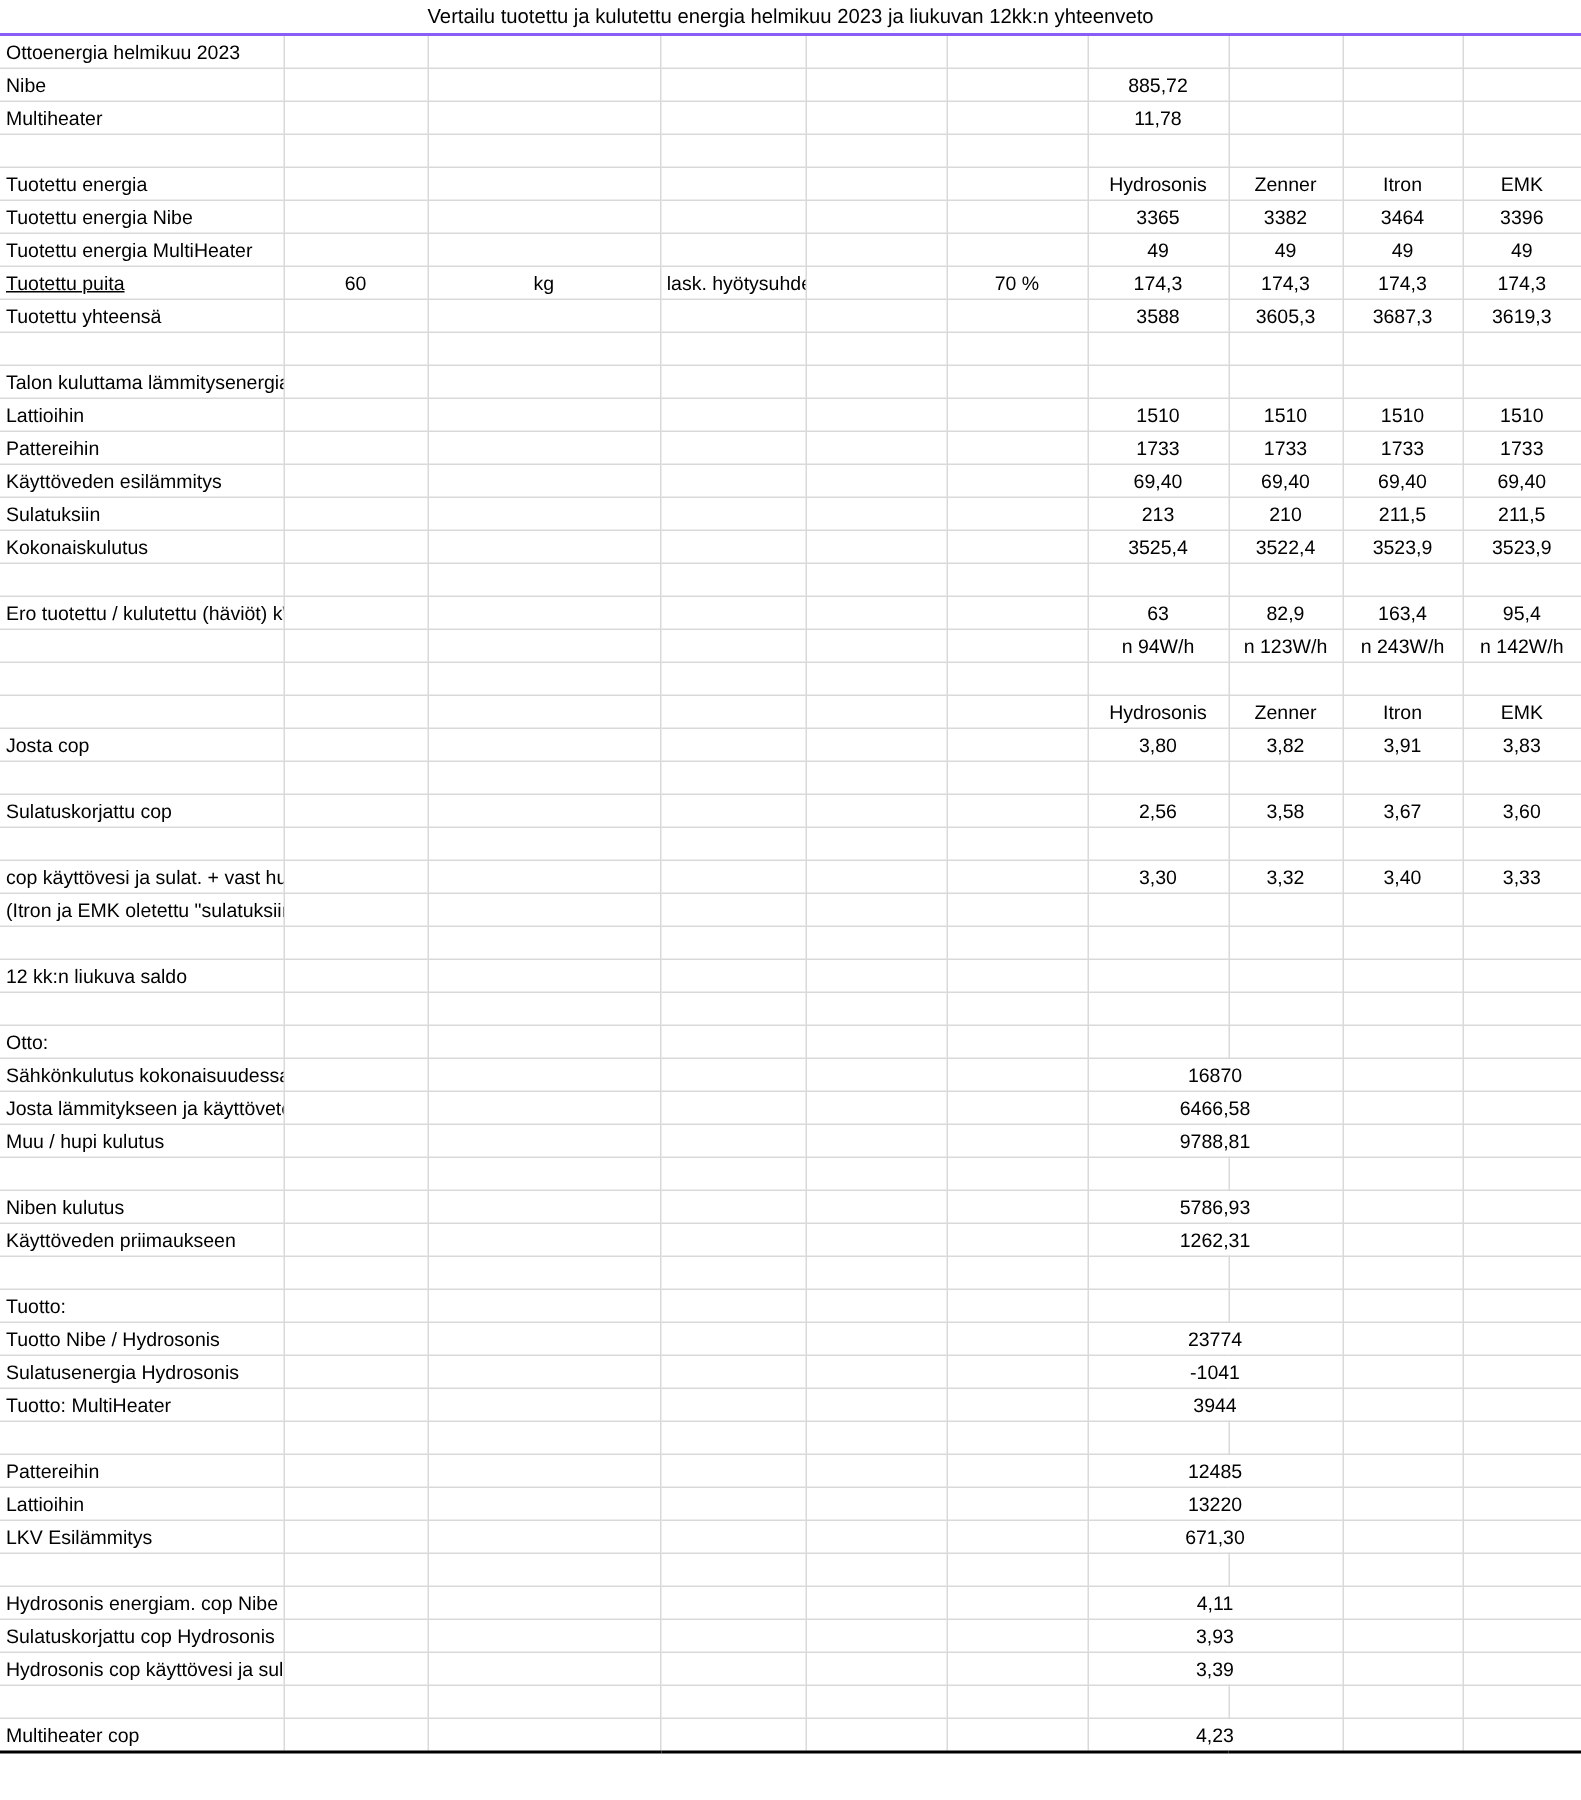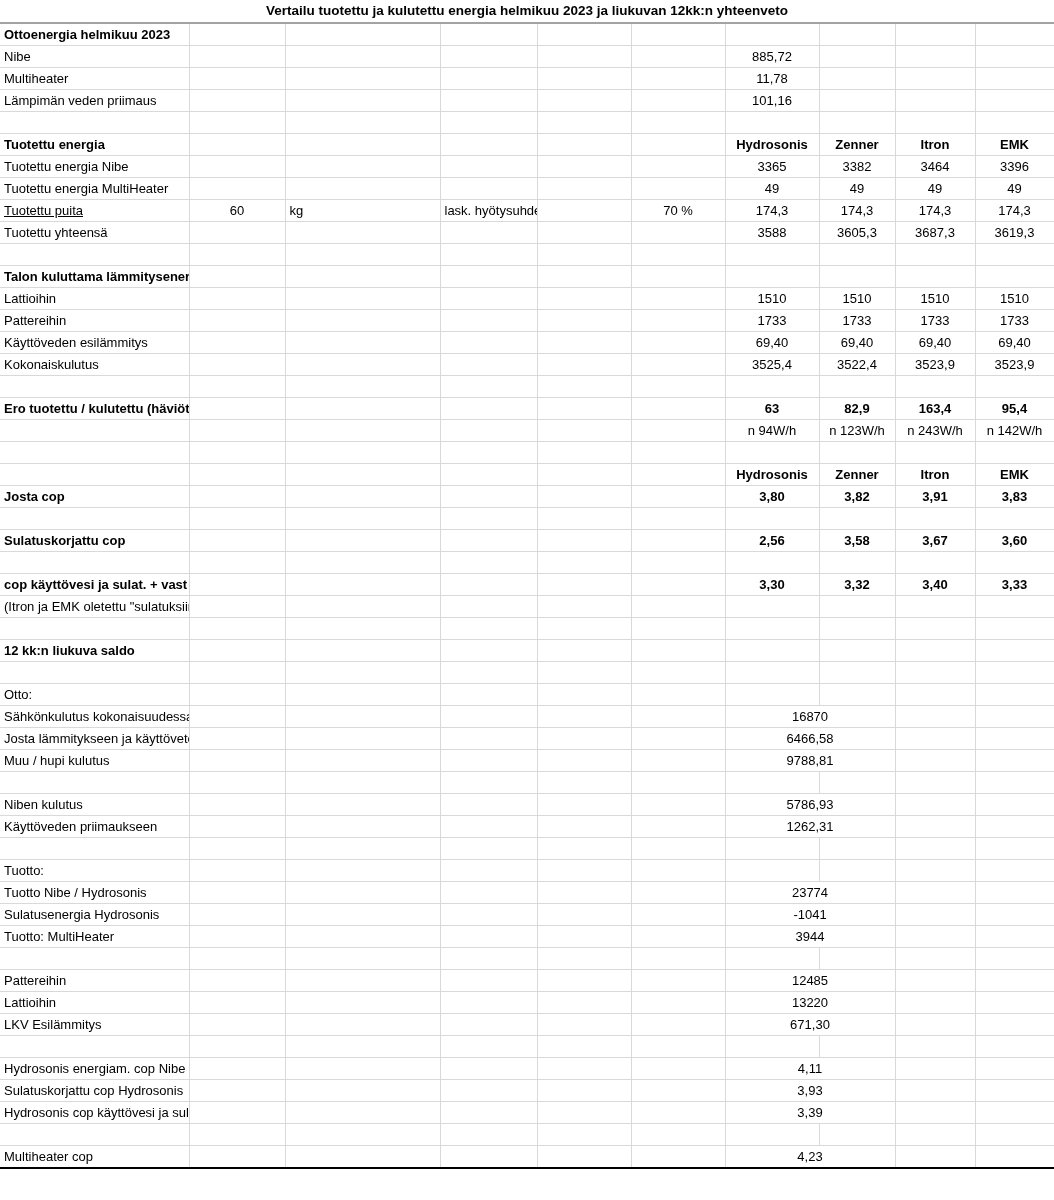--- a/index.html
+++ b/index.html
@@ -37,29 +37,29 @@
   col.c1{width:96px}
   col.c2{width:155px}
   col.c3{width:97px}
   col.c4{width:94px}
   col.c5{width:94px}
   col.c6{width:94px}
   col.c7{width:76px}
   col.c8{width:80px}
   col.c9{width:79px}
 
-  .b{font-weight:bold}
+  .b{font-weight:normal}
   .r{text-align:center}
   .c{text-align:center}
-  .l{text-align:left}
+  .l{text-align:center}
   
   tr.titlerow td{
     border-right:none;
-    border-bottom:2px solid #a3a3a3;
-    font-weight:bold;
+    border-bottom:2px solid #8b5cf6;
+    font-weight:normal;
     font-size:13.5px;
     text-align:center;
     height:23px;
     line-height:22px;
   }
   
   td.spill{overflow:visible;border-right:none;position:relative;z-index:2;}
   td.clip{overflow:hidden;text-decoration:underline;}
   tr.lastrow td{border-bottom:2px solid #000000;}
 </style>
@@ -116,32 +116,20 @@
           <td></td>
     <td></td>
           <td></td>
     <td></td>
     <td class="r">11,78</td>
     <td></td>
           <td></td>
     <td></td>
   </tr>
   <tr>
-    <td class="spill">Lämpimän veden priimaus</td>
-    <td></td>
-          <td></td>
-    <td></td>
-          <td></td>
-    <td></td>
-    <td class="r">101,16</td>
-    <td></td>
-          <td></td>
-    <td></td>
-  </tr>
-  <tr>
     <td></td>
           <td></td>
     <td></td>
           <td></td>
     <td></td>
           <td></td>
     <td></td>
           <td></td>
     <td></td>
           <td></td>
@@ -262,20 +250,32 @@
           <td></td>
     <td></td>
           <td></td>
     <td></td>
     <td class="c">69,40</td>
     <td class="c">69,40</td>
     <td class="c">69,40</td>
     <td class="c">69,40</td>
   </tr>
   <tr>
+    <td class="spill">Sulatuksiin</td>
+    <td></td>
+          <td></td>
+    <td></td>
+          <td></td>
+    <td></td>
+    <td class="c">213</td>
+    <td class="c">210</td>
+    <td class="c">211,5</td>
+    <td class="c">211,5</td>
+  </tr>
+  <tr>
     <td class="spill">Kokonaiskulutus</td>
     <td></td>
           <td></td>
     <td></td>
           <td></td>
     <td></td>
     <td class="c">3525,4</td>
     <td class="c">3522,4</td>
     <td class="c">3523,9</td>
     <td class="c">3523,9</td>

